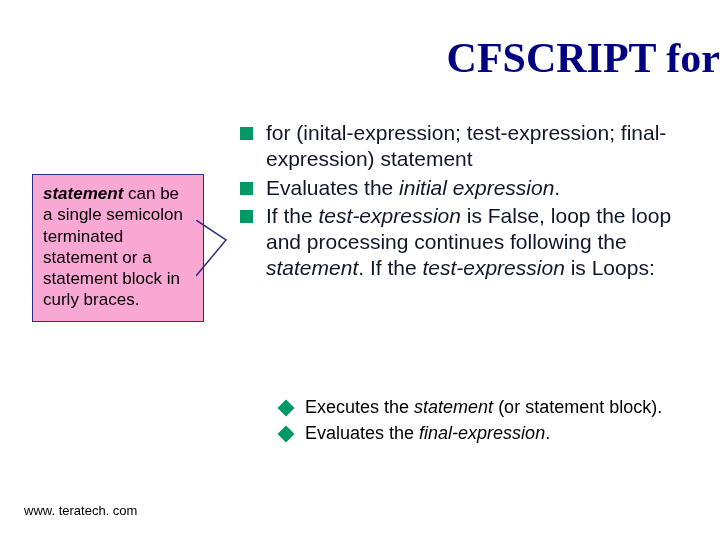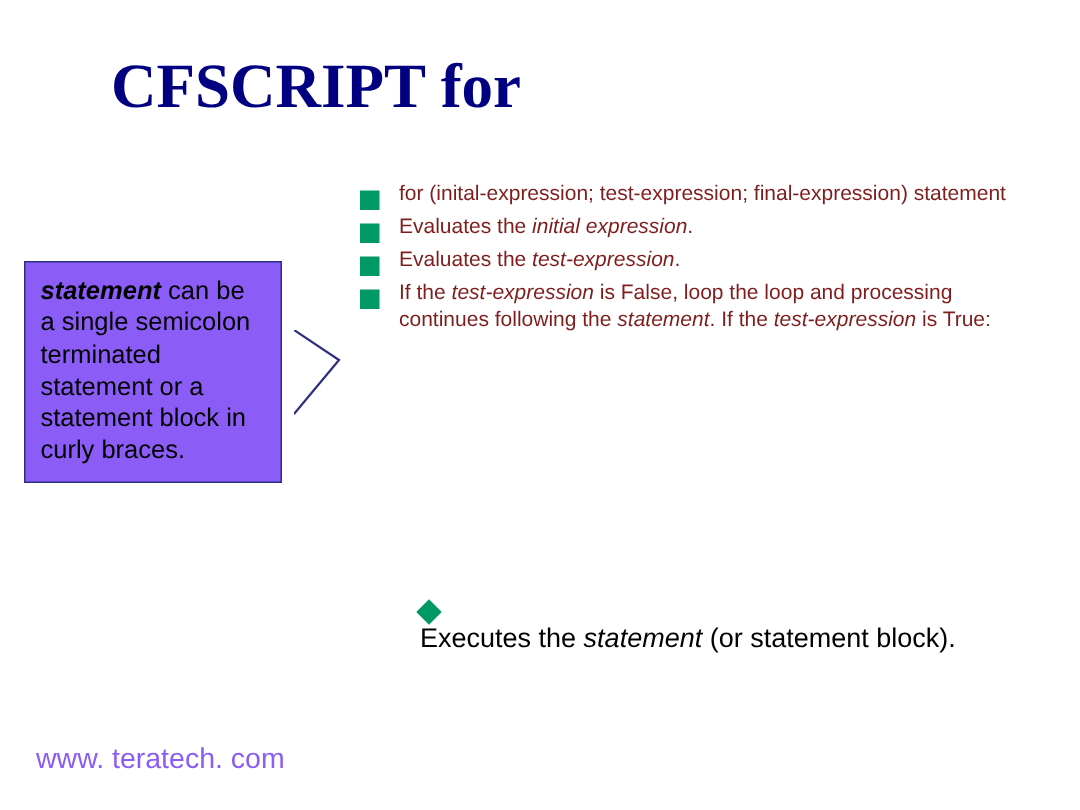--- a/index.html
+++ b/index.html
@@ -9,97 +9,97 @@
     background: #fff;
     font-family: Arial, Helvetica, sans-serif;
     position: relative;
     overflow: hidden;
   }
   .title {
     font-family: "Times New Roman", Times, serif;
     font-size: 42px;
     font-weight: bold;
     color: #000080;
-    text-align: left;
+    text-align: right;
     padding-top: 34px;
     padding-left: 74px;
   }
   .content {
     position: absolute;
     top: 120px;
     left: 0;
     right: 0;
     bottom: 0;
   }
   .callout {
     position: absolute;
-    left: 16px;
+    left: 32px;
     top: 54px;
     width: 172px;
     border: 1.5px solid #2e2e80;
     padding: 8px 10px 10px 10px;
     font-size: 17px;
     line-height: 1.25;
     color: #000;
-    background: #8b5cf6;
+    background: #f9a8d4;
   }
   .callout .lead { font-style: italic; font-weight: bold; }
   .pointer {
     position: absolute;
     left: 196px;
     top: 100px;
     width: 46px;
     height: 60px;
   }
   .pointer svg { width: 100%; height: 100%; }
   .main-list {
     position: absolute;
     left: 240px;
     top: 0;
     width: 440px;
-    font-size: 14px;
+    font-size: 21px;
     line-height: 1.25;
-    color: #7f1d1d;
+    color: #0f172a;
   }
   .row { display: flex; margin-bottom: 2px; }
   .bull-sq {
     width: 13px; height: 13px;
     background: #009966;
     flex: 0 0 13px;
     margin-top: 7px;
     margin-right: 13px;
   }
   .row .txt { flex: 1; }
   .txt .it { font-style: italic; text-align: center; }
   .sub-list {
     position: absolute;
     left: 280px;
     top: 276px;
     width: 400px;
     font-size: 18px;
     line-height: 1.28;
     color: #000;
   }
-  .srow { display: flex; margin-bottom: 3px; flex-direction: column; }
+  .srow { display: flex; margin-bottom: 3px; }
   .bull-di {
     width: 12px; height: 12px;
     background: #009966;
     transform: rotate(45deg);
     flex: 0 0 12px;
     margin-top: 6px;
     margin-right: 13px;
   }
   .srow .stxt { flex: 1; }
   .stxt .it { font-style: italic; }
   .footer {
     position: absolute;
     left: 24px;
     bottom: 22px;
-    font-size: 19px;
-    color: #8b5cf6;
+    font-size: 13px;
+    color: #000000;
   }
 </style>
 </head>
 <body>
 
 <div class="title">CFSCRIPT for</div>
 
 <div class="content">
 
   <div class="callout">
@@ -116,30 +116,30 @@
       <div class="row">
         <div class="bull-sq"></div>
         <div class="txt"><span>for (inital-expression; test-expression; final-expression) statement</span></div>
       </div>
       <div class="row">
         <div class="bull-sq"></div>
         <div class="txt"><span>Evaluates the </span><span class="it">initial expression</span><span>.</span></div>
       </div>
       <div class="row">
         <div class="bull-sq"></div>
-        <div class="txt"><span>Evaluates the </span><span class="it">test-expression</span><span>.</span></div>
-      </div>
-      <div class="row">
-        <div class="bull-sq"></div>
-        <div class="txt"><span>If the </span><span class="it">test-expression</span><span> is False, loop the loop and processing continues following the </span><span class="it">statement</span><span>. If the </span><span class="it">test-expression</span><span> is True:</span></div>
+        <div class="txt"><span>If the </span><span class="it">test-expression</span><span> is False, loop the loop and processing continues following the </span><span class="it">statement</span><span>. If the </span><span class="it">test-expression</span><span> is Loops:</span></div>
       </div>
     </div>
 
   <div class="sub-list" id="sub-list">
       <div class="srow">
         <div class="bull-di"></div>
         <div class="stxt"><span>Executes the </span><span class="it">statement</span><span> (or statement block).</span></div>
       </div>
+      <div class="srow">
+        <div class="bull-di"></div>
+        <div class="stxt"><span>Evaluates the </span><span class="it">final-expression</span><span>.</span></div>
+      </div>
     </div>
 
 </div>
 
 <div class="footer">www. teratech. com</div>
 
 </body></html>

